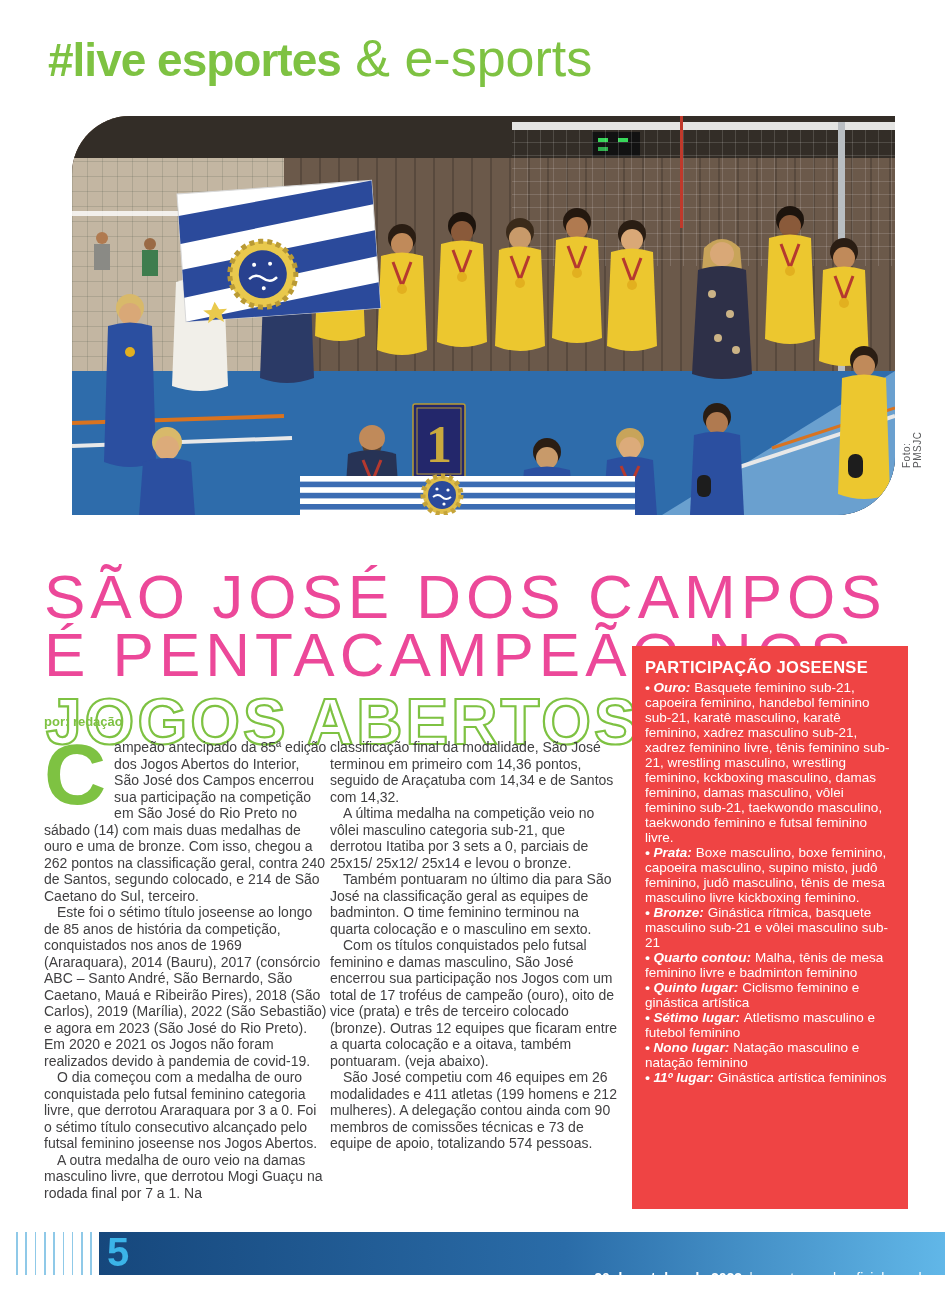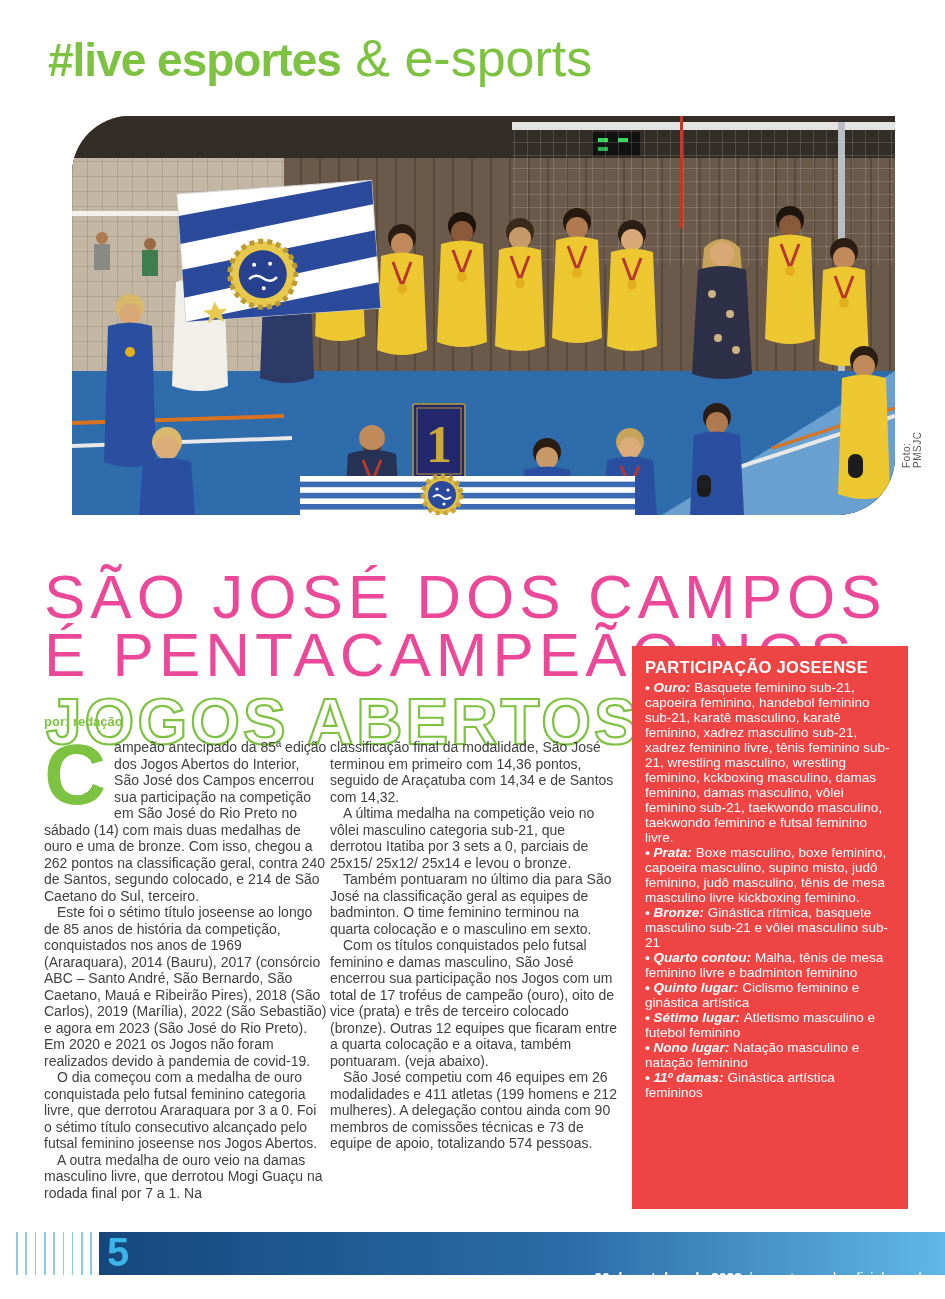--- a/index.html
+++ b/index.html
@@ -313,21 +313,21 @@
 
   <div class="sidebar">
     <p class="sb-title">PARTICIPAÇÃO JOSEENSE</p>
     <p class="sb-item"><span class="sb-label">• Ouro:</span><span>Basquete feminino sub-21, capoeira feminino, handebol feminino sub-21, karatê masculino, karatê feminino, xadrez masculino sub-21, xadrez feminino livre, tênis feminino sub-21, wrestling masculino, wrestling feminino, kckboxing masculino, damas feminino, damas masculino, vôlei feminino sub-21, taekwondo masculino, taekwondo feminino e futsal feminino livre.</span></p>
     <p class="sb-item"><span class="sb-label">• Prata:</span><span>Boxe masculino, boxe feminino, capoeira masculino, supino misto, judô feminino, judô masculino, tênis de mesa masculino livre kickboxing feminino.</span></p>
     <p class="sb-item"><span class="sb-label">• Bronze:</span><span>Ginástica rítmica, basquete masculino sub-21 e vôlei masculino sub-21</span></p>
     <p class="sb-item"><span class="sb-label">• Quarto contou:</span><span>Malha, tênis de mesa feminino livre e badminton feminino</span></p>
     <p class="sb-item"><span class="sb-label">• Quinto lugar:</span><span>Ciclismo feminino e ginástica artística</span></p>
     <p class="sb-item"><span class="sb-label">• Sétimo lugar:</span><span>Atletismo masculino e futebol feminino</span></p>
     <p class="sb-item"><span class="sb-label">• Nono lugar:</span><span>Natação masculino e natação feminino</span></p>
-    <p class="sb-item"><span class="sb-label">• 11º damas:</span><span>Ginástica artística femininos</span></p>
+    <p class="sb-item"><span class="sb-label">• 11º lugar:</span><span>Ginástica artística femininos</span></p>
   </div>
 
   <div class="footer-stripes"></div>
   <div class="footer-bar">
     <span class="page-number">5</span>
     <span class="footer-right">
       <span class="f-date">20 de outubro de 2023</span><span class="f-sep">|</span><span class="f-site">gazetapopularoficial.com.br</span>
     </span>
   </div>
 

